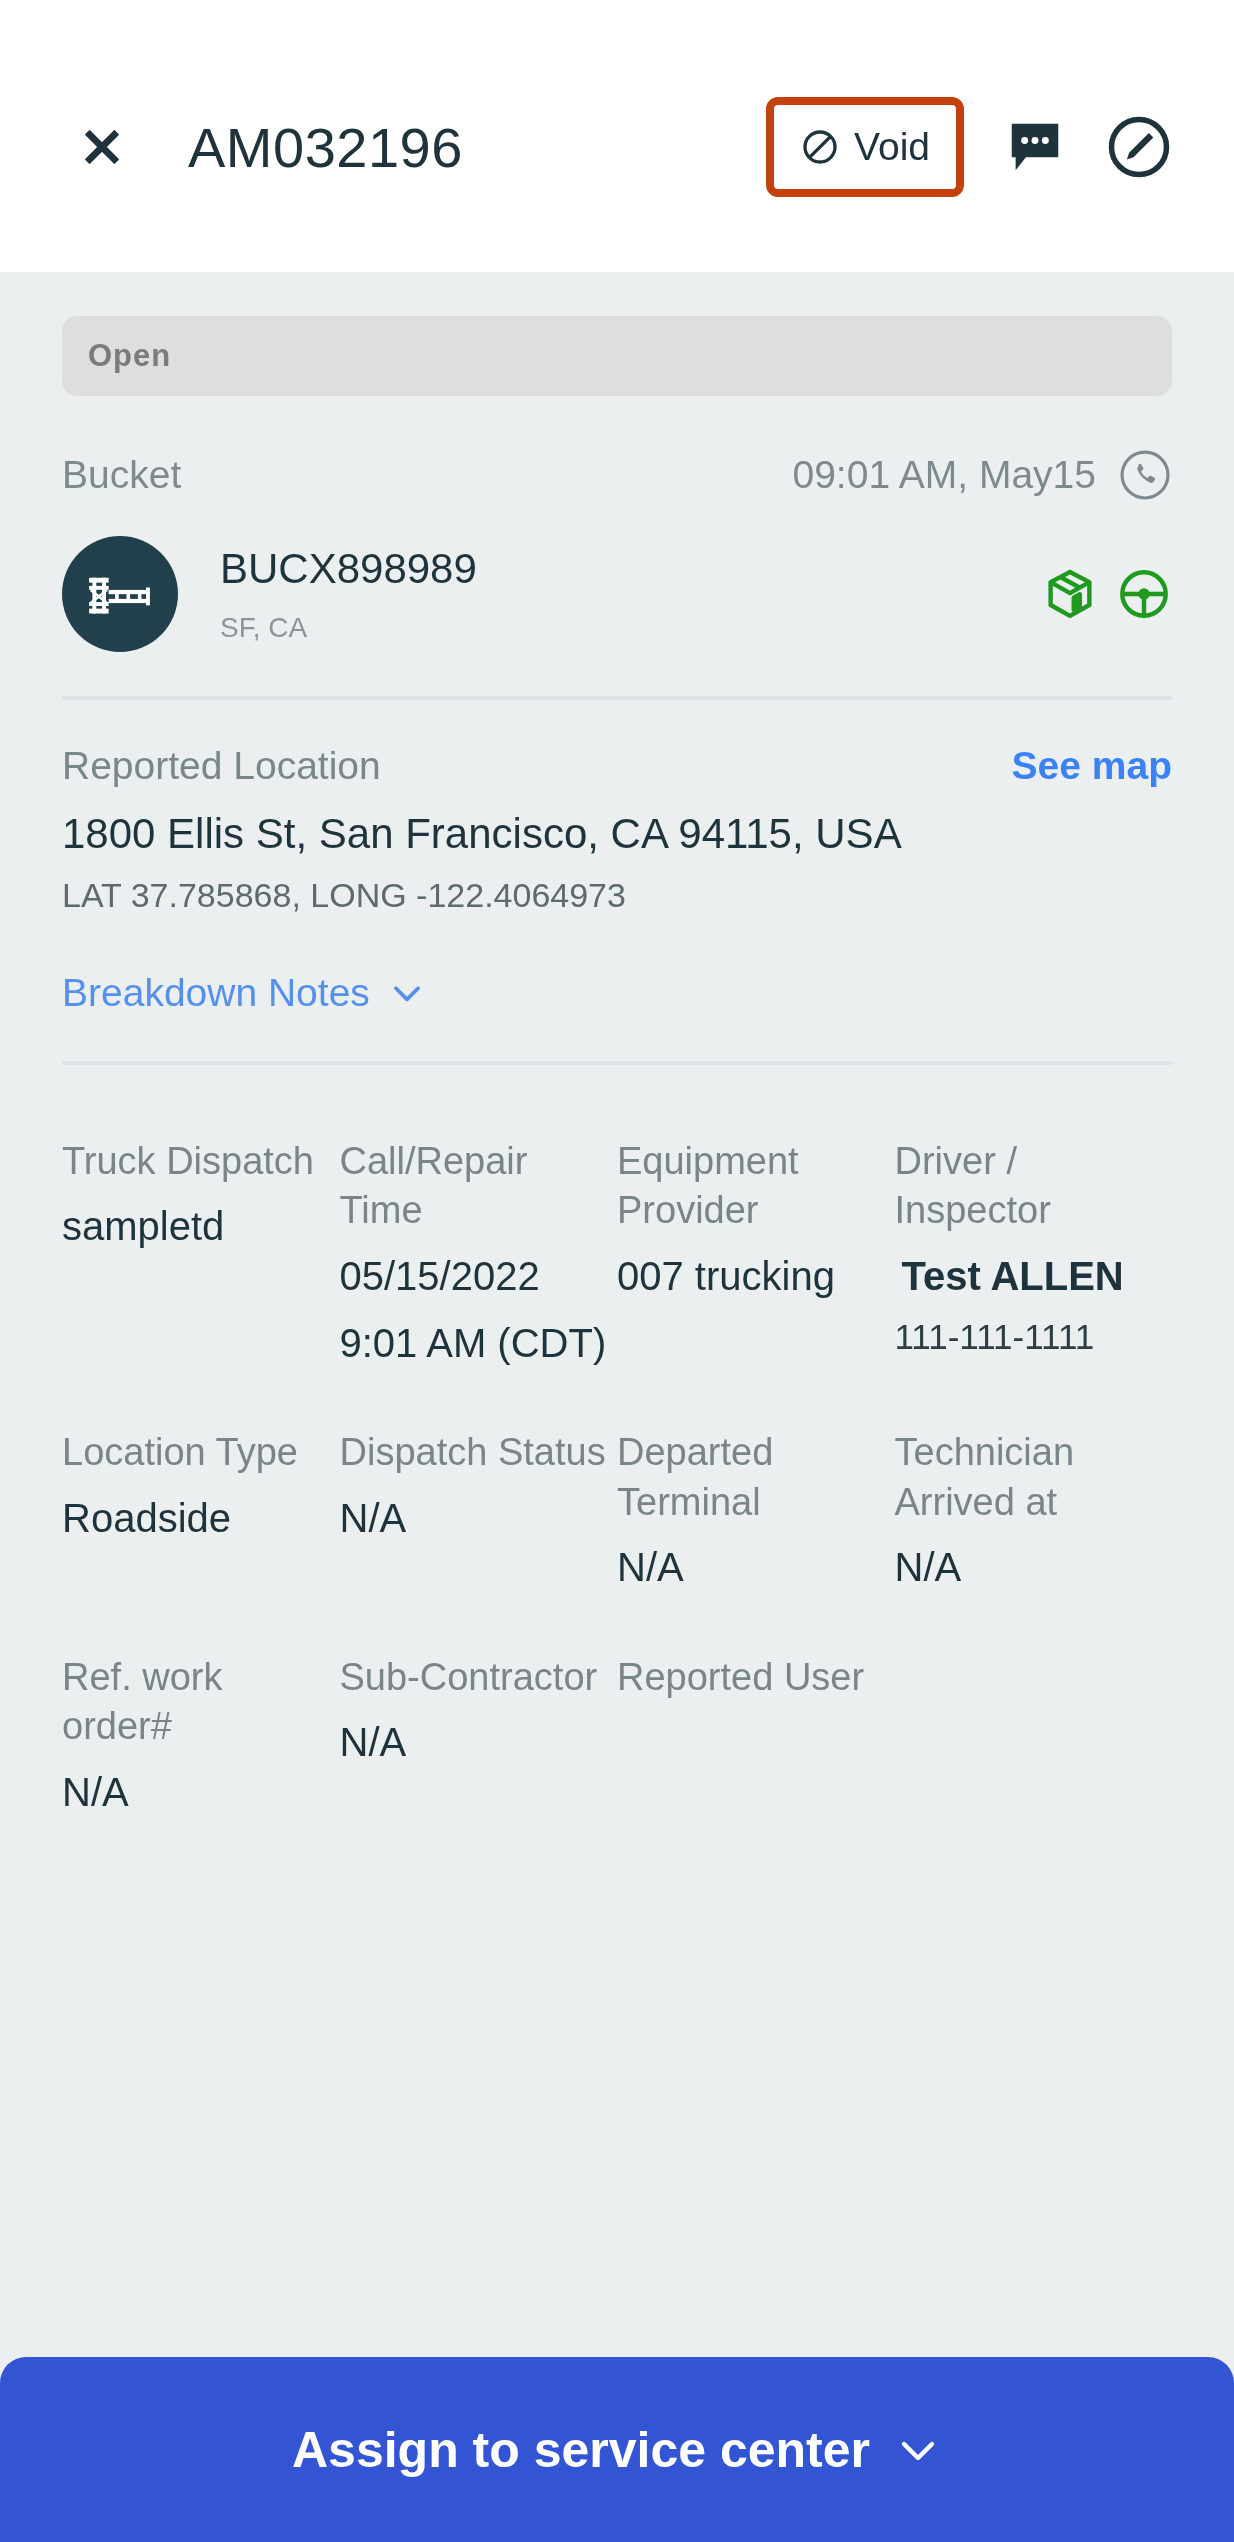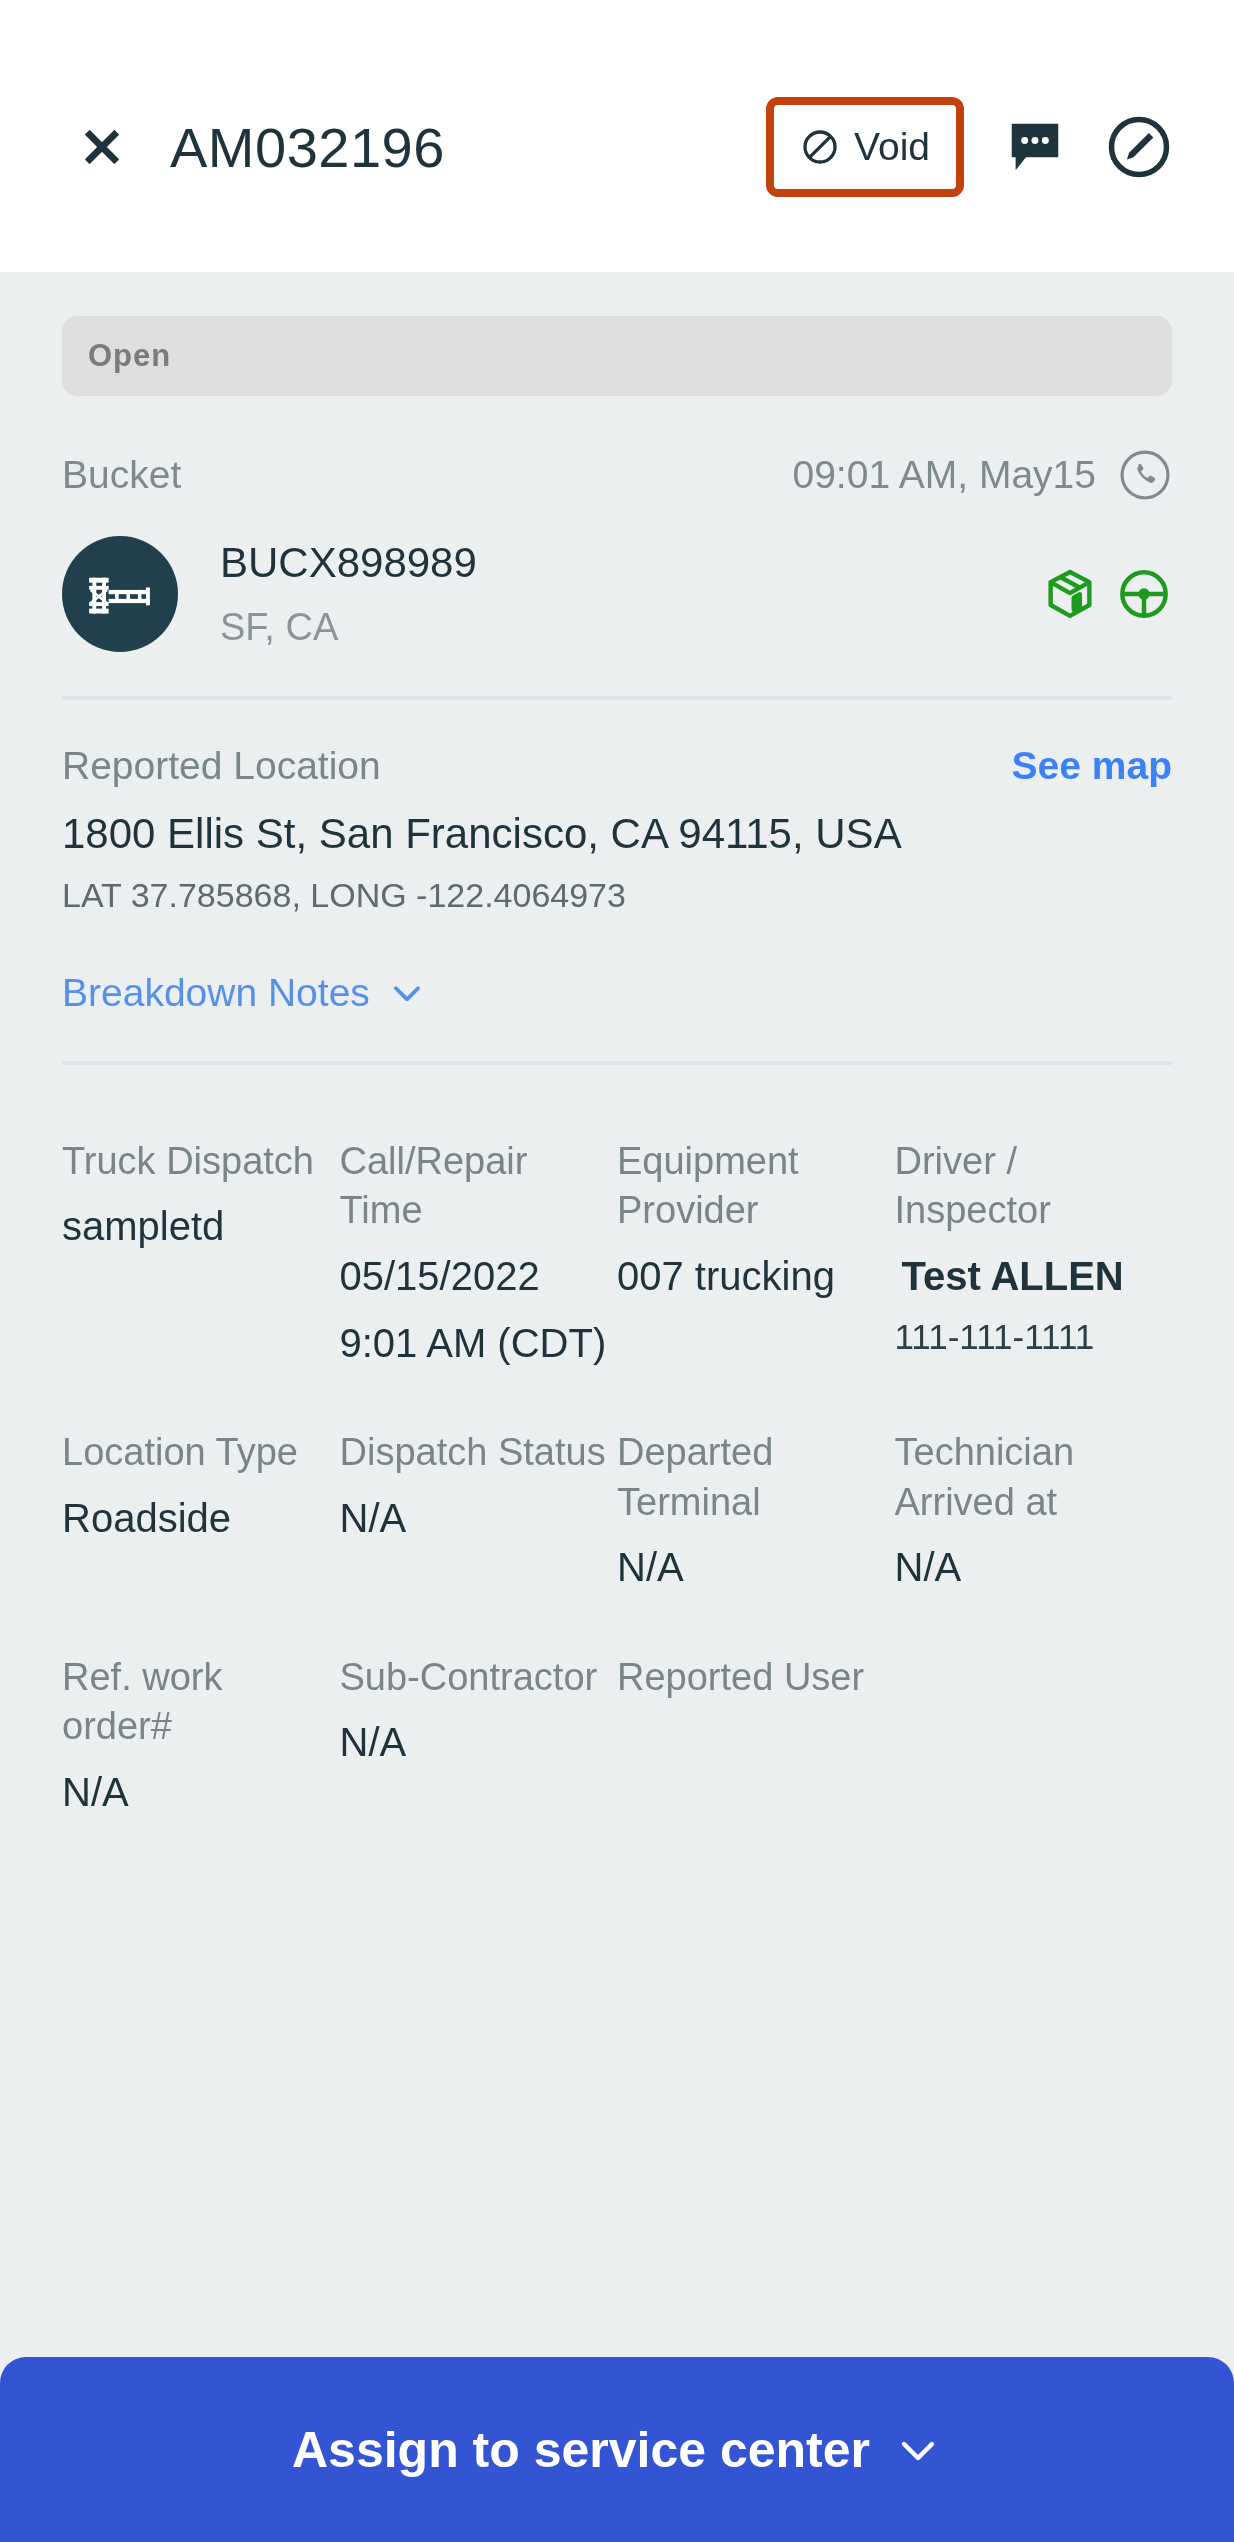--- a/index.html
+++ b/index.html
@@ -49,21 +49,21 @@
     border-radius: 1px;
   }
   .close-icon::before { transform: translate(-50%,-50%) rotate(45deg); }
   .close-icon::after  { transform: translate(-50%,-50%) rotate(-45deg); }
 
   .title {
     font-size: 56px;
     font-weight: 400;
     color: #1f333d;
     letter-spacing: 0.5px;
-    margin-left: 44px;
+    margin-left: 62px;
     margin-top: 22px;
     flex: 1 1 auto;
     white-space: nowrap;
   }
 
   .header-actions {
     display: flex;
     align-items: center;
     gap: 40px;
     margin-top: 22px;
@@ -160,21 +160,21 @@
     flex: 1 1 auto;
     min-width: 0;
   }
   .equip-id {
     font-size: 42px;
     color: #1f333d;
     line-height: 1.22;
     white-space: nowrap;
   }
   .equip-loc {
-    font-size: 38px;
+    font-size: 28px;
     color: #8b9599;
     line-height: 1.25;
     margin-top: 16px;
   }
   .equip-icons {
     display: flex;
     align-items: center;
     gap: 18px;
     flex: 0 0 auto;
   }

